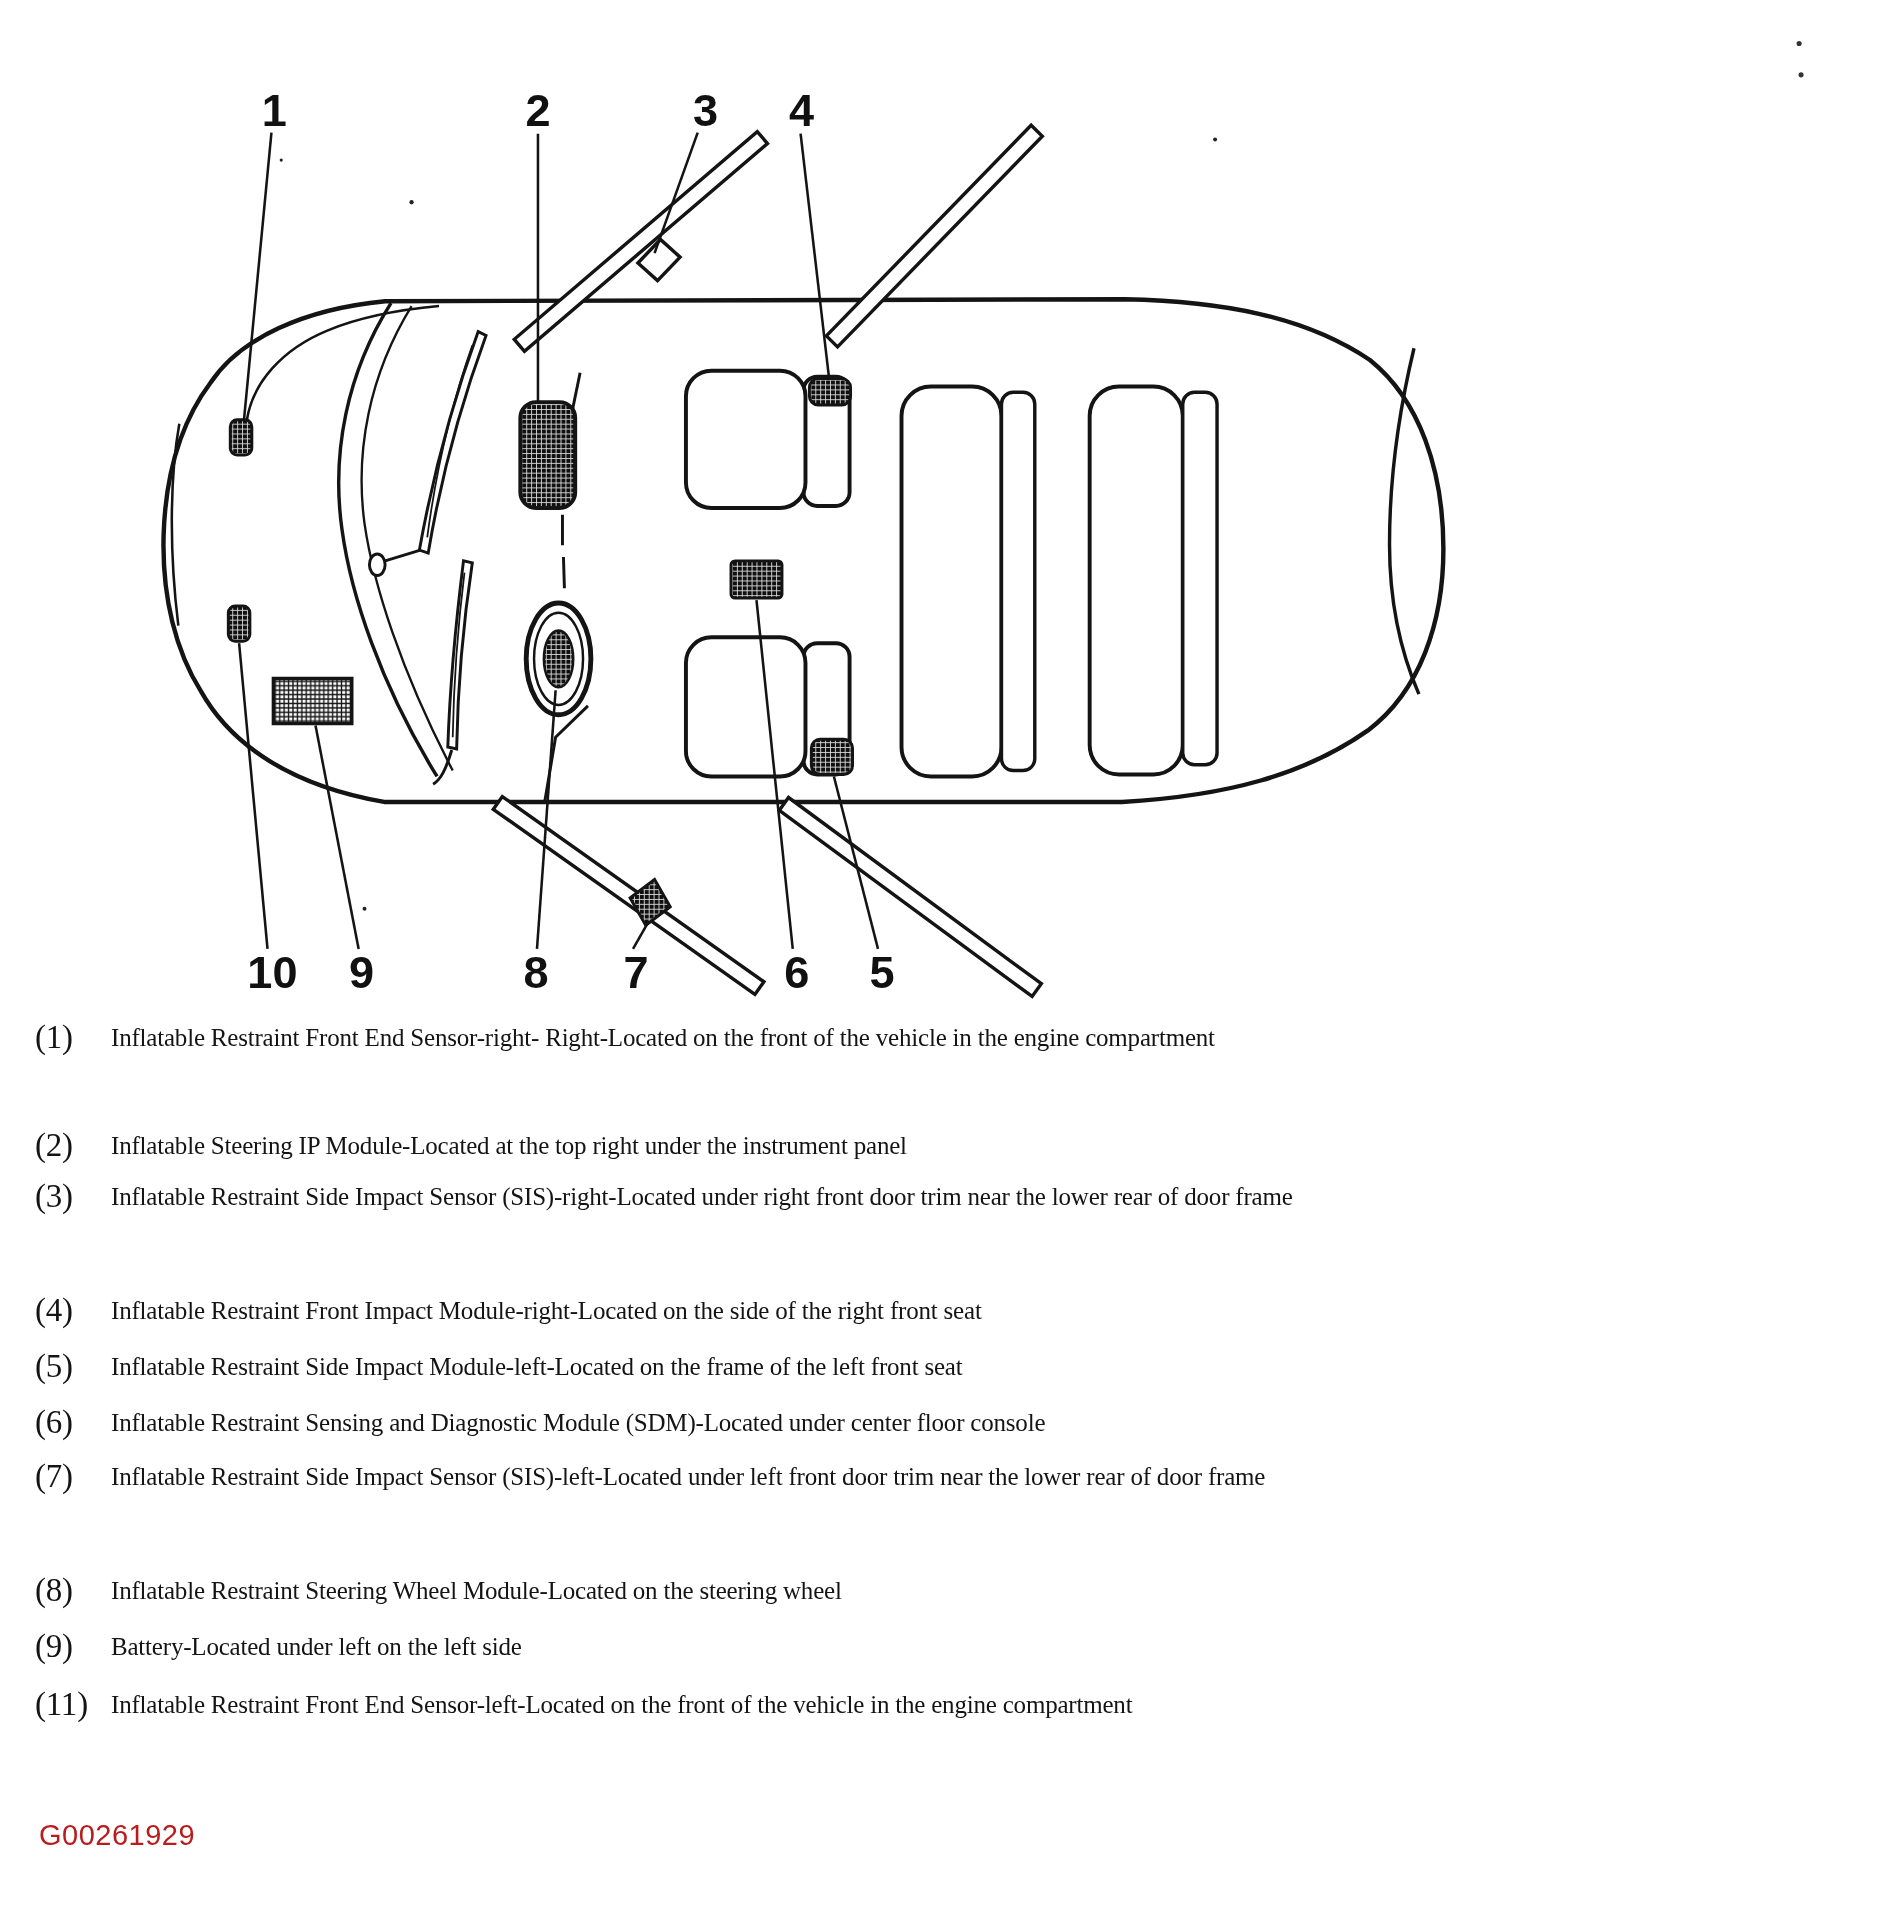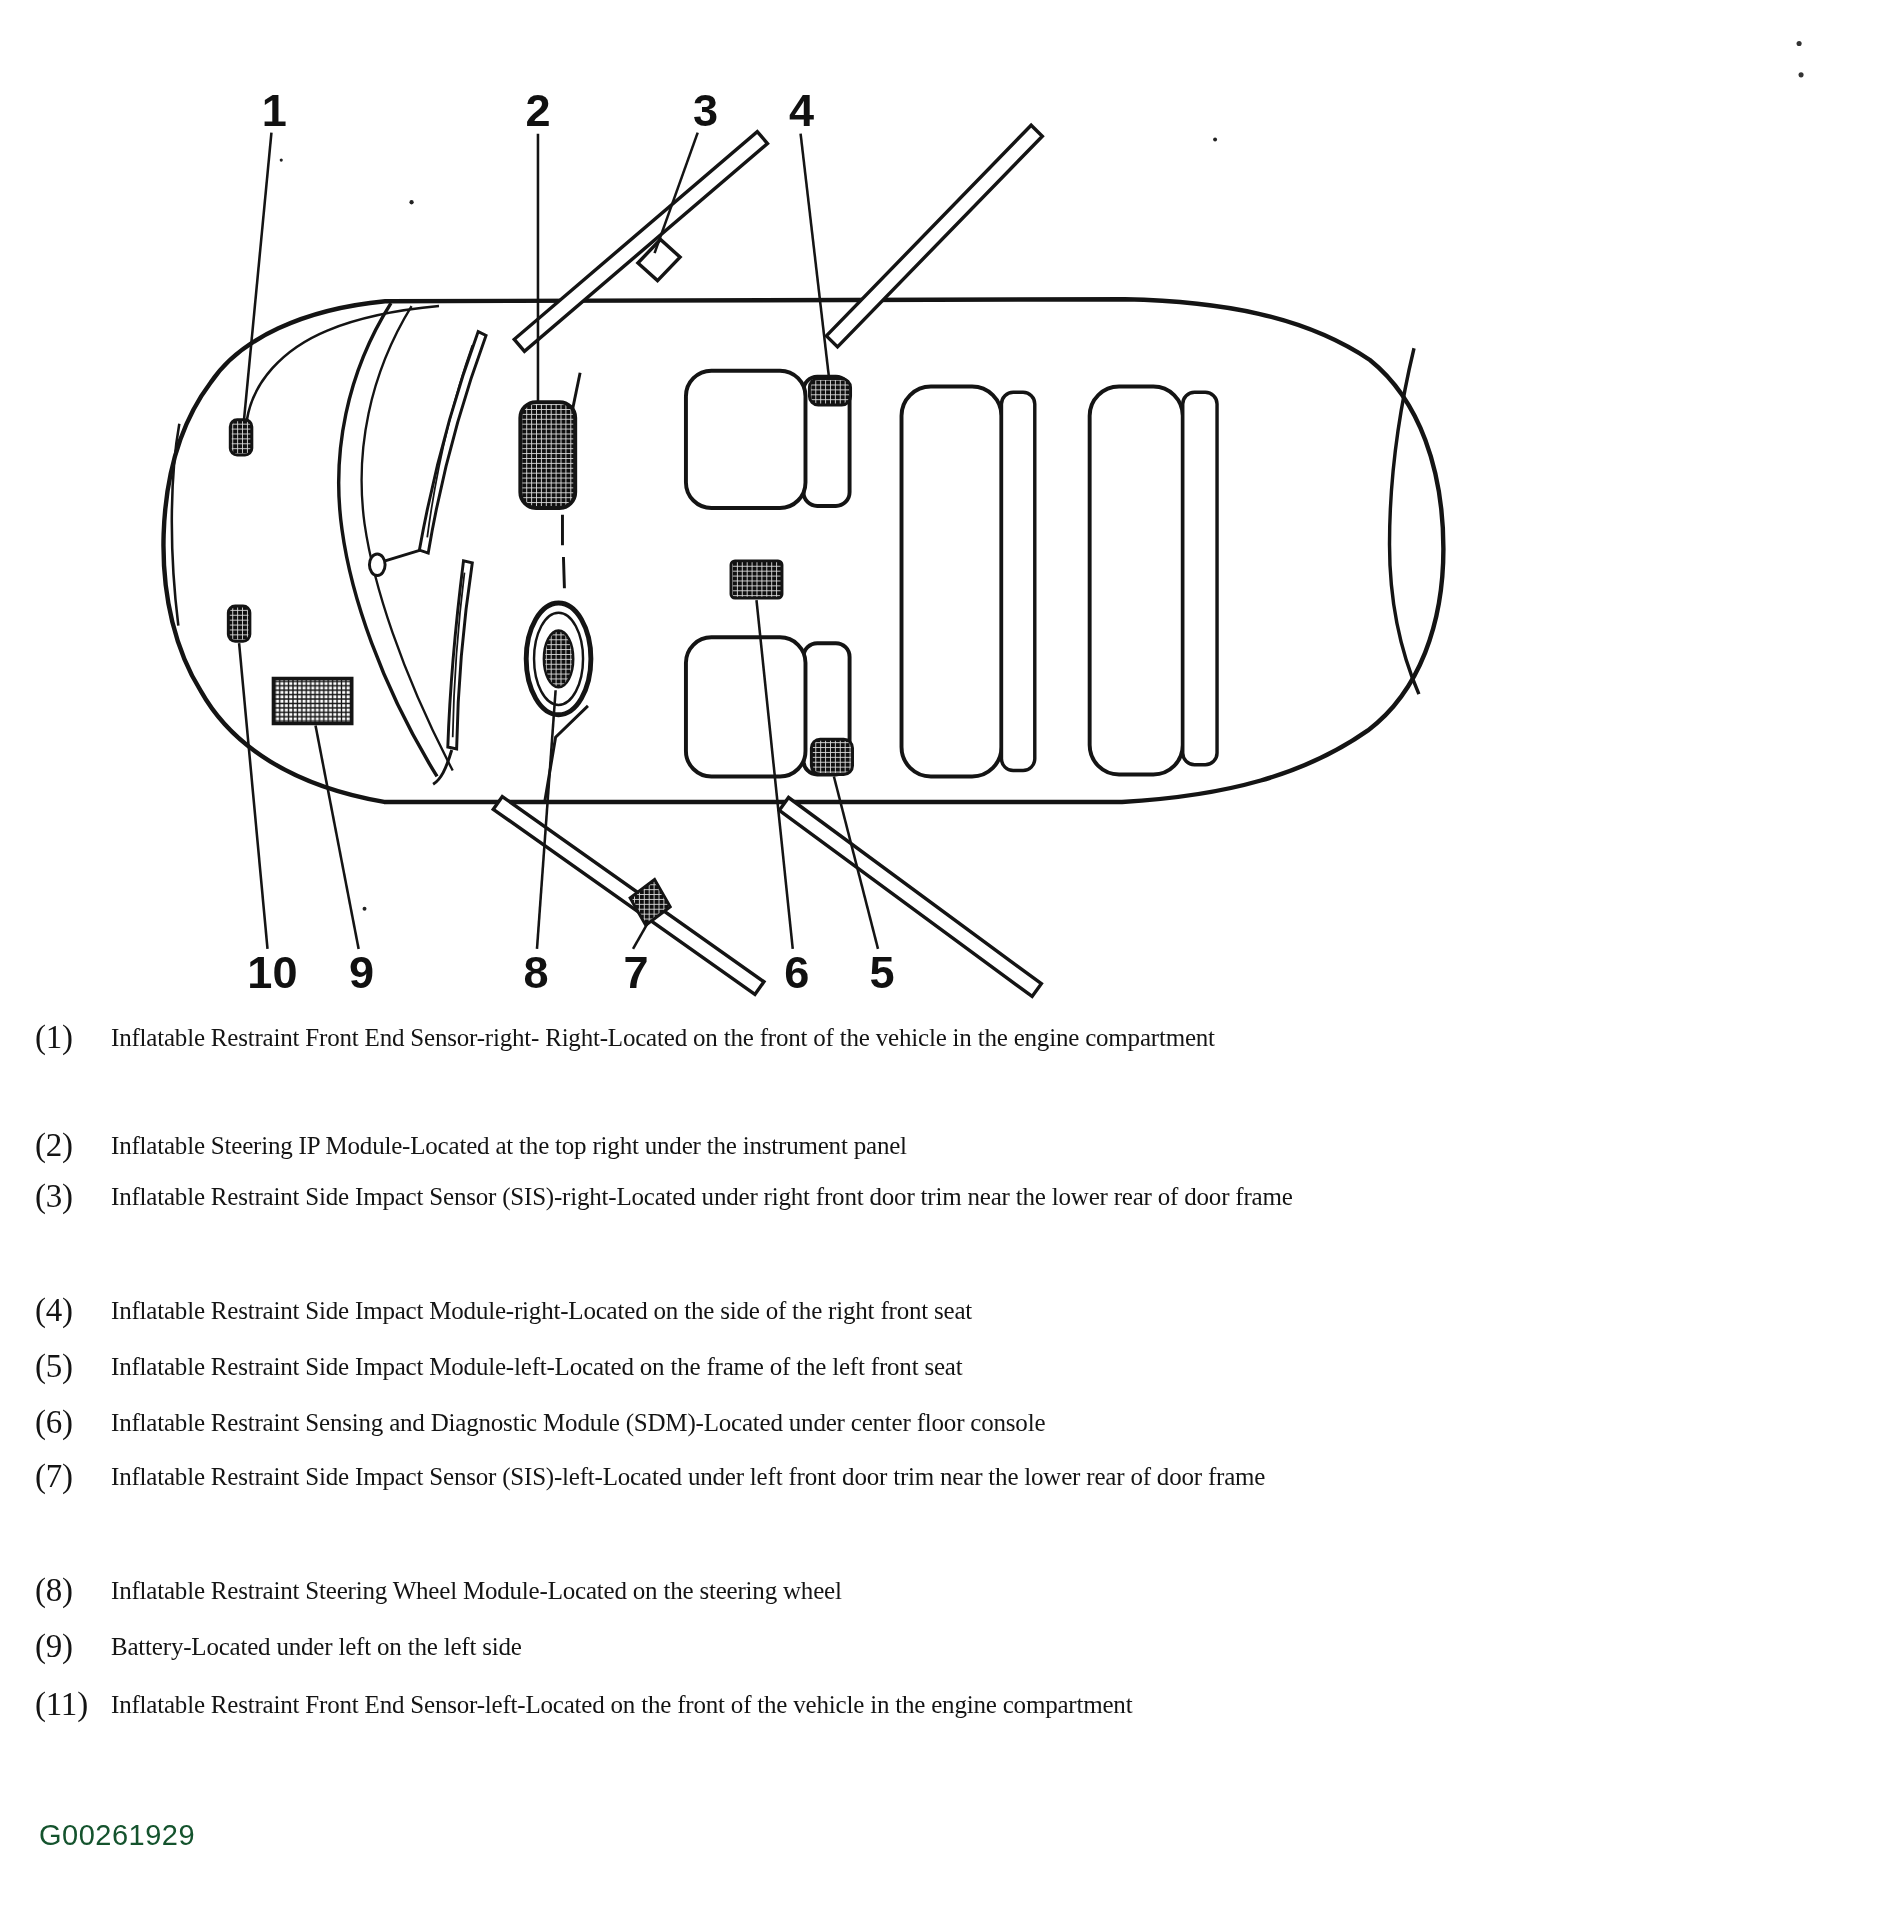--- a/index.html
+++ b/index.html
@@ -37,21 +37,21 @@
     font-size:25px;
     line-height:1.32;
     letter-spacing:-0.2px;
   }
   #figure-id{
     position:absolute;
     left:39px;
     top:1819px;
     font-family:"Liberation Sans", sans-serif;
     font-size:29px;
-    color:#14532d;
+    color:#b91c1c;
     letter-spacing:0.5px;
   }
 </style>
 </head>
 <body>
 
 <div id="page">
 
   <svg id="diagram-svg" width="1902" height="1012" viewBox="0 0 1941 1032">
     <defs>
@@ -165,21 +165,21 @@
     <div class="legend-row" style="top:1127px">
       <div class="legend-label">(2)</div>
       <div class="legend-text">Inflatable Steering IP Module-Located at the top right under the instrument panel</div>
     </div>
     <div class="legend-row" style="top:1178px">
       <div class="legend-label">(3)</div>
       <div class="legend-text">Inflatable Restraint Side Impact Sensor (SIS)-right-Located under right front door trim near the lower rear of door frame</div>
     </div>
     <div class="legend-row" style="top:1292px">
       <div class="legend-label">(4)</div>
-      <div class="legend-text">Inflatable Restraint Side Impact Module-right-Located on the side of the right front seat</div>
+      <div class="legend-text">Inflatable Restraint Front Impact Module-right-Located on the side of the right front seat</div>
     </div>
     <div class="legend-row" style="top:1348px">
       <div class="legend-label">(5)</div>
       <div class="legend-text">Inflatable Restraint Side Impact Module-left-Located on the frame of the left front seat</div>
     </div>
     <div class="legend-row" style="top:1404px">
       <div class="legend-label">(6)</div>
       <div class="legend-text">Inflatable Restraint Sensing and Diagnostic Module (SDM)-Located under center floor console</div>
     </div>
     <div class="legend-row" style="top:1458px">

